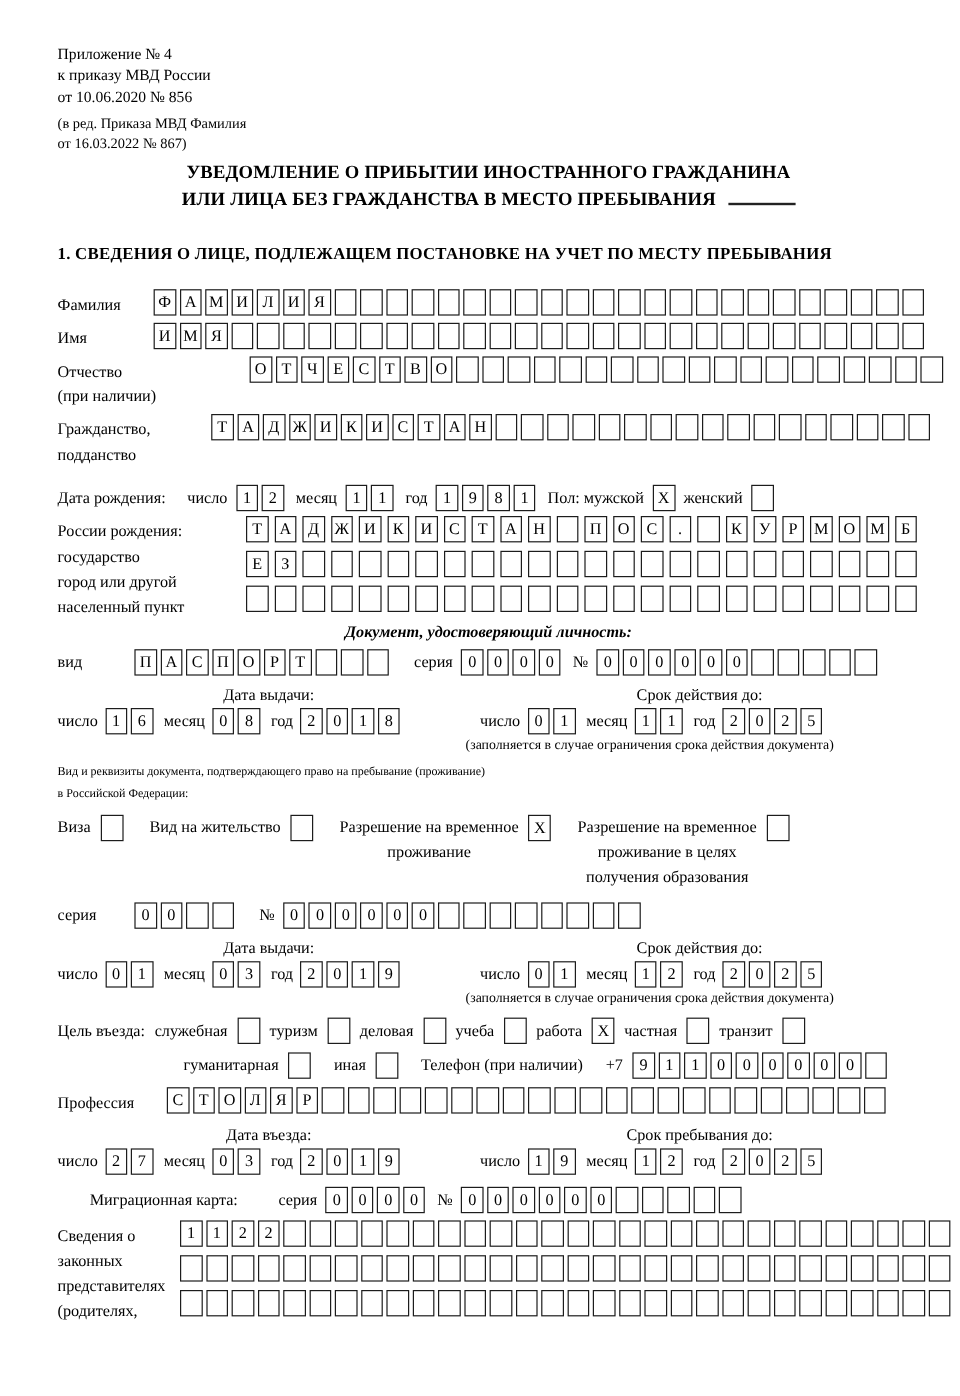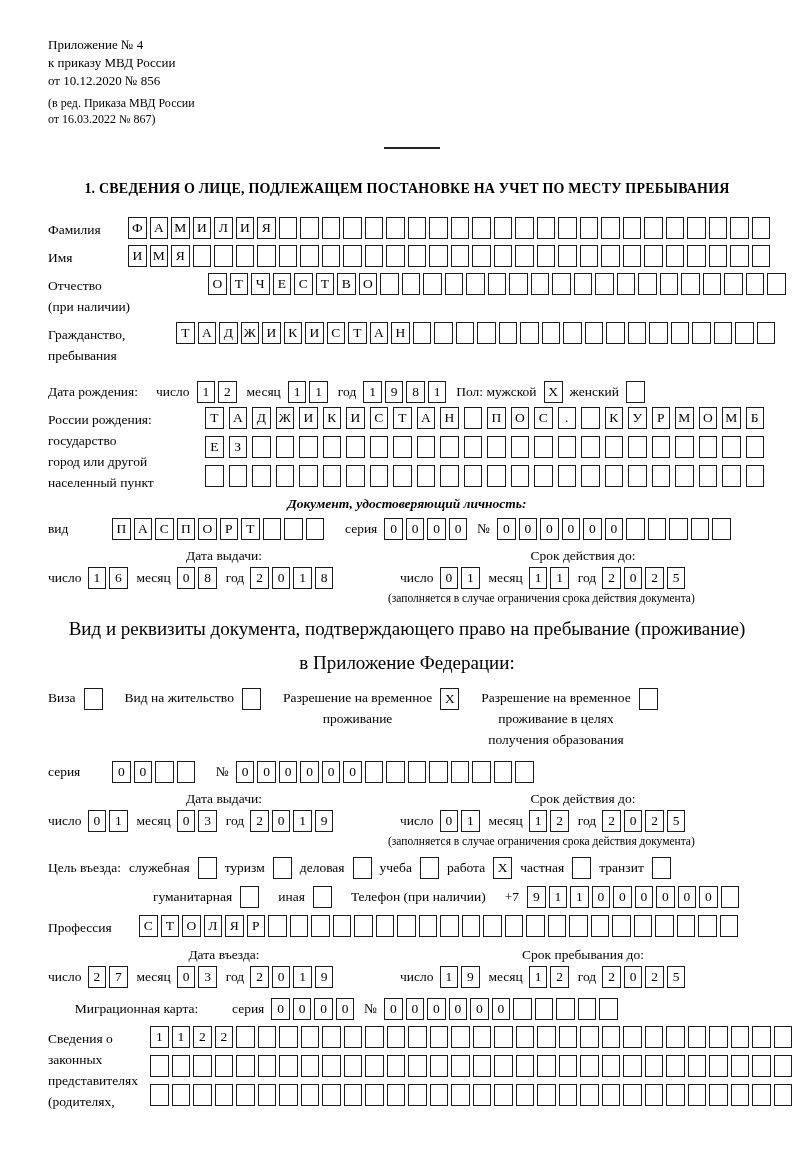--- a/index.html
+++ b/index.html
@@ -10,21 +10,21 @@
   }
   .page { padding:36px 34px 0 48px; }
 
   
   .appendix { font-size:13px; line-height:1.4; }
   .appendix .amend { font-size:12px; margin-top:4px; }
   .form-label { text-align:right; font-weight:bold; font-size:15px; margin:22px 0 12px; letter-spacing:0.5px; }
 
   .title { text-align:center; font-weight:bold; font-size:15.5px; line-height:1.5; letter-spacing:0.2px; margin-top:4px; }
   .underline { display:inline-block; width:56px; border-bottom:2.2px solid #222; height:13px; margin-left:10px; }
-  .section-title { text-align:center; font-weight:bold; font-size:14px; letter-spacing:0.2px; margin:26px 0 20px; }
+  .section-title { font-weight:bold; font-size:14px; letter-spacing:0.2px; margin:26px 0 20px; }
 
   
   .row { display:flex; align-items:flex-start; margin-bottom:4px; }
   .flabel { font-size:13.5px; line-height:1.55; padding-top:3px; flex:none; }
   .w80 { width:80px; } .w160 { width:160px; } .w128 { width:128px; } .w157 { width:157px; }
   .w91 { width:91px; } .w102 { width:102px; } .w177 { width:177px; } .w57 { width:57px; }
 
   .grid { display:flex; flex:none; }
   .cell {
     width:18.5px; height:22px; border:1.7px solid #1c1c1c; margin-right:3px;
@@ -51,21 +51,21 @@
   .doc-title { text-align:center; font-weight:bold; font-size:13.5px; margin:2px 0 6px;font-style:italic; }
 
   
   .dates { display:flex; margin:8px 0 2px; }
   .dg1 { width:352px; flex:none; }
   .dg2 { flex:1; }
   .dtitle { text-align:center; font-size:13.5px; margin-bottom:3px; }
   .dfields { display:flex; align-items:center; gap:6px; font-size:13.5px; }
   .dnote { font-size:11.5px; margin-top:3px; white-space:nowrap; margin-left:-12px; }
 
-  .intro { font-size:19px; line-height:1.8; margin-top:8px;text-align:center; }
+  .intro { font-size:10px; line-height:1.8; margin-top:8px; }
 
   .opts-row { display:flex; align-items:flex-start; font-size:13.5px; margin:8px 0 10px; }
   .opts-row .opt-txt { text-align:center; line-height:1.55; }
   .opts-row .cbox { margin-left:8px; }
   .opts-row .ml { margin-left:22px; }
 
   .purpose-row { display:flex; align-items:center; font-size:13.5px; gap:8px; margin-bottom:7px; }
   .indent105 { margin-left:105px; }
 
   .reps { display:flex; margin-top:6px; }
@@ -74,30 +74,31 @@
   .mt10 { margin-top:10px;text-align:center; } .mt14 { margin-top:14px; }
 </style>
 </head>
 <body>
 
 <div class="page">
 
   <div class="appendix">
     <div>Приложение № 4</div>
     <div>к приказу МВД России</div>
-    <div>от 10.12.2020 № 856</div>
+    <div>от 10.06.2020 № 856</div>
     <div class="amend">
-      <div>(в ред. Приказа МВД России</div>
+      <div>(в ред. Приказа МВД Фамилия</div>
       <div>от 16.03.2022 № 867)</div>
     </div>
   </div>
 
 
   <div class="title">
-    <div><span class="underline"></span></div>
+    <div>УВЕДОМЛЕНИЕ О ПРИБЫТИИ ИНОСТРАННОГО ГРАЖДАНИНА</div>
+    <div><span>ИЛИ ЛИЦА БЕЗ ГРАЖДАНСТВА В МЕСТО ПРЕБЫВАНИЯ</span><span class="underline"></span></div>
   </div>
 
   <div class="section-title">1. СВЕДЕНИЯ О ЛИЦЕ, ПОДЛЕЖАЩЕМ ПОСТАНОВКЕ НА УЧЕТ ПО МЕСТУ ПРЕБЫВАНИЯ</div>
 
   <div class="row">
     <div class="flabel w80">Фамилия</div>
     <div class="grid">
         <span class="cell">Ф</span>
         <span class="cell">А</span>
         <span class="cell">М</span>
@@ -198,21 +199,21 @@
         <span class="cell"></span>
         <span class="cell"></span>
         <span class="cell"></span>
         <span class="cell"></span>
       </div>
   </div>
 
   <div class="row">
     <div class="flabel w128 stack">
       <div>Гражданство,</div>
-      <div>пребывания</div>
+      <div>подданство</div>
     </div>
     <div class="grid">
         <span class="cell">Т</span>
         <span class="cell">А</span>
         <span class="cell">Д</span>
         <span class="cell">Ж</span>
         <span class="cell">И</span>
         <span class="cell">К</span>
         <span class="cell">И</span>
         <span class="cell">С</span>
@@ -434,21 +435,21 @@
             <span class="cell">2</span>
             <span class="cell">5</span>
           </span>
       </div>
       <div class="dnote">(заполняется в случае ограничения срока действия документа)</div>
     </div>
   </div>
 
   <div class="intro">
     <div>Вид и реквизиты документа, подтверждающего право на пребывание (проживание)</div>
-    <div>в Приложение Федерации:</div>
+    <div>в Российской Федерации:</div>
   </div>
 
   <div class="opts-row">
     <span class="opt-txt">Виза</span>
     <span class="cbox"></span>
     <span class="opt-txt ml">Вид на жительство</span>
     <span class="cbox"></span>
     <span class="opt-txt ml">
       <div>Разрешение на временное</div>
       <div>проживание</div>

